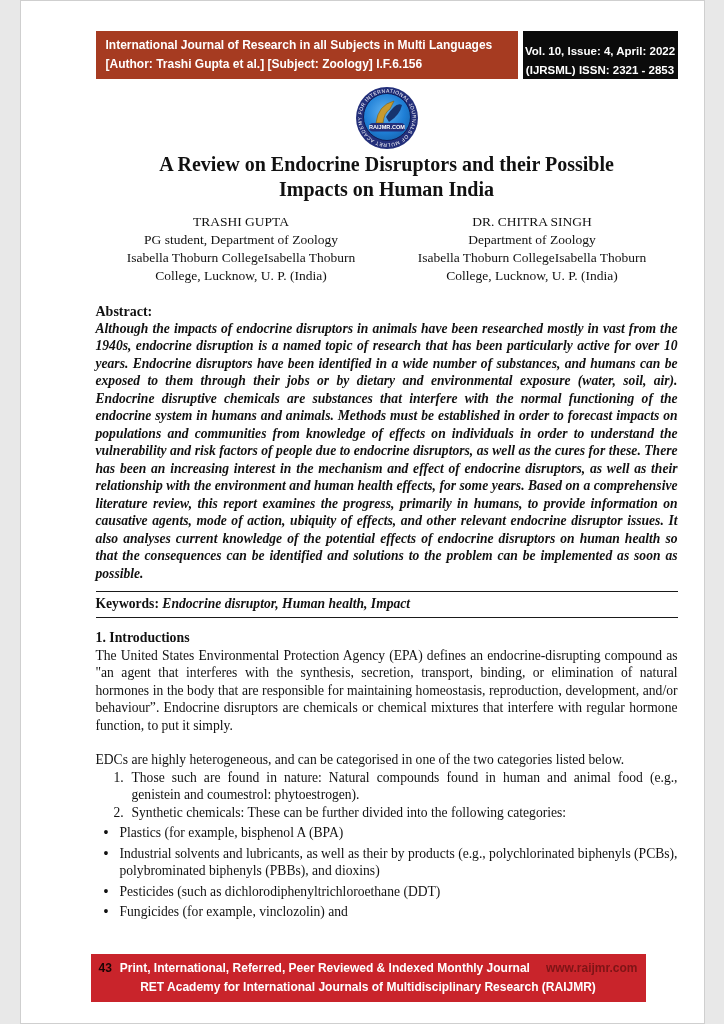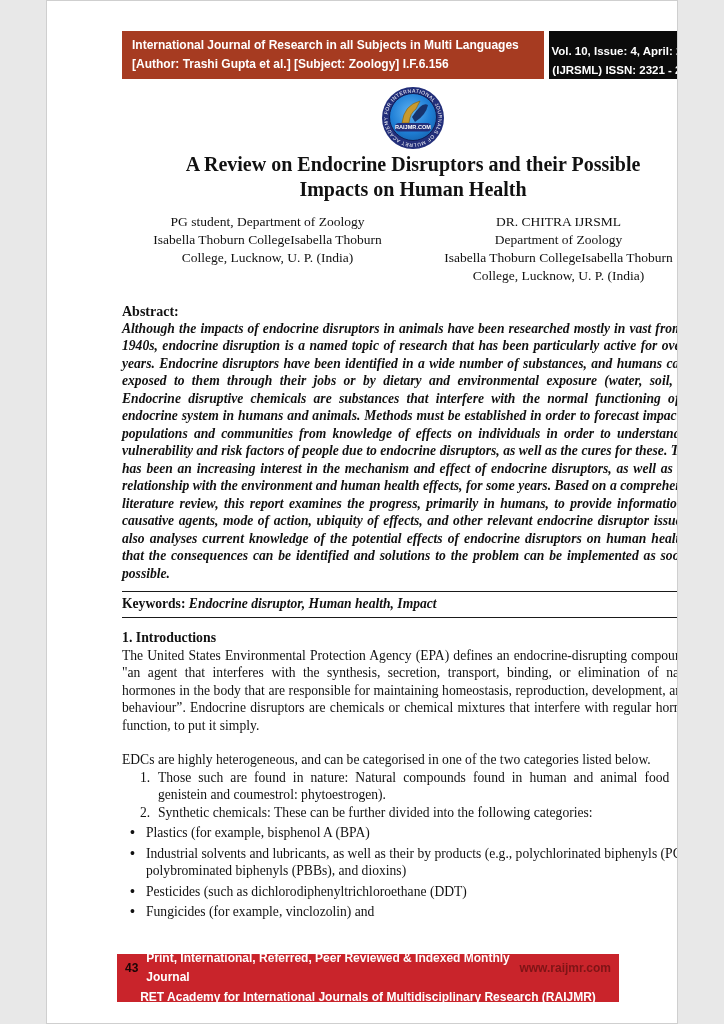--- a/index.html
+++ b/index.html
@@ -1,19 +1,19 @@
 <!DOCTYPE html>
 <html style="--header-left-bg: #A63B21; --header-right-bg: #0B0B0B; --footer-bg: #C9242B; --footer-url: #7E1416; --logo-navy: #232F7A; --logo-blue: #1F7FD6; --logo-gold: #C79A2F;"><head>
 <meta charset="utf-8">
 <style>
   * { margin: 0; padding: 0; box-sizing: border-box; }
   html, body { background: #e8e8e8; }
   .page {
     position: relative;
-    width: 632px; height: 1024px;
+    width: 685px; height: 1024px;
     margin: 0 auto;
     background: #ffffff;
     border: 1px solid #cfcfcf;
     font-family: "Liberation Serif", serif;
     color: #111;
     overflow: hidden;
   }
   .content { position: absolute; left: 75px; top: 30px; width: 582px; }
 
   
@@ -122,30 +122,31 @@
           <textPath href="#ringPath">RET ACADEMY FOR INTERNATIONAL JOURNALS OF MULTIDISCIPLINARY RESEARCH</textPath>
         </text>
         <circle cx="31" cy="30" r="23.5" fill="url(#blueGrad)" stroke="#101C55" stroke-width="1"></circle>
         <path d="M 20,36 Q 22,18 38,14 L 34,22 Q 28,26 27,36 Z" fill="#C79A2F" stroke="#7A5A10" stroke-width="0.6"></path>
         <path d="M 30,30 Q 40,14 46,18 Q 44,28 33,35 Z" fill="#16336E"></path>
         <rect x="13" y="36" width="36" height="8.5" rx="4" fill="#232F7A"></rect>
         <text x="31" y="42.4" text-anchor="middle" font-family="Liberation Sans, sans-serif" font-weight="bold" font-size="5.6" fill="#ffffff">RAIJMR.COM</text>
       </svg>
     </div>
 
-    <h1 class="title">A Review on Endocrine Disruptors and their Possible Impacts on Human Health</h1>
+    <h1 class="title">A Review on Endocrine Disruptors and their Possible Impacts on Human India</h1>
 
     <div class="authors">
       <div class="author">
+        <div>TRASHI GUPTA</div>
         <div>PG student, Department of Zoology</div>
         <div>Isabella Thoburn CollegeIsabella Thoburn</div>
         <div>College, Lucknow, U. P. (India)</div>
       </div>
       <div class="author">
-        <div>DR. CHITRA IJRSML</div>
+        <div>DR. CHITRA SINGH</div>
         <div>Department of Zoology</div>
         <div>Isabella Thoburn CollegeIsabella Thoburn</div>
         <div>College, Lucknow, U. P. (India)</div>
       </div>
     </div>
 
     <div class="abstract-label">Abstract:</div>
     <div class="abstract-body">Although the impacts of endocrine disruptors in animals have been researched mostly in vast from the 1940s, endocrine disruption is a named topic of research that has been particularly active for over 10 years. Endocrine disruptors have been identified in a wide number of substances, and humans can be exposed to them through their jobs or by dietary and environmental exposure (water, soil, air). Endocrine disruptive chemicals are substances that interfere with the normal functioning of the endocrine system in humans and animals. Methods must be established in order to forecast impacts on populations and communities from knowledge of effects on individuals in order to understand the vulnerability and risk factors of people due to endocrine disruptors, as well as the cures for these. There has been an increasing interest in the mechanism and effect of endocrine disruptors, as well as their relationship with the environment and human health effects, for some years. Based on a comprehensive literature review, this report examines the progress, primarily in humans, to provide information on causative agents, mode of action, ubiquity of effects, and other relevant endocrine disruptor issues. It also analyses current knowledge of the potential effects of endocrine disruptors on human health so that the consequences can be identified and solutions to the problem can be implemented as soon as possible.</div>
 
     <hr class="rule">

